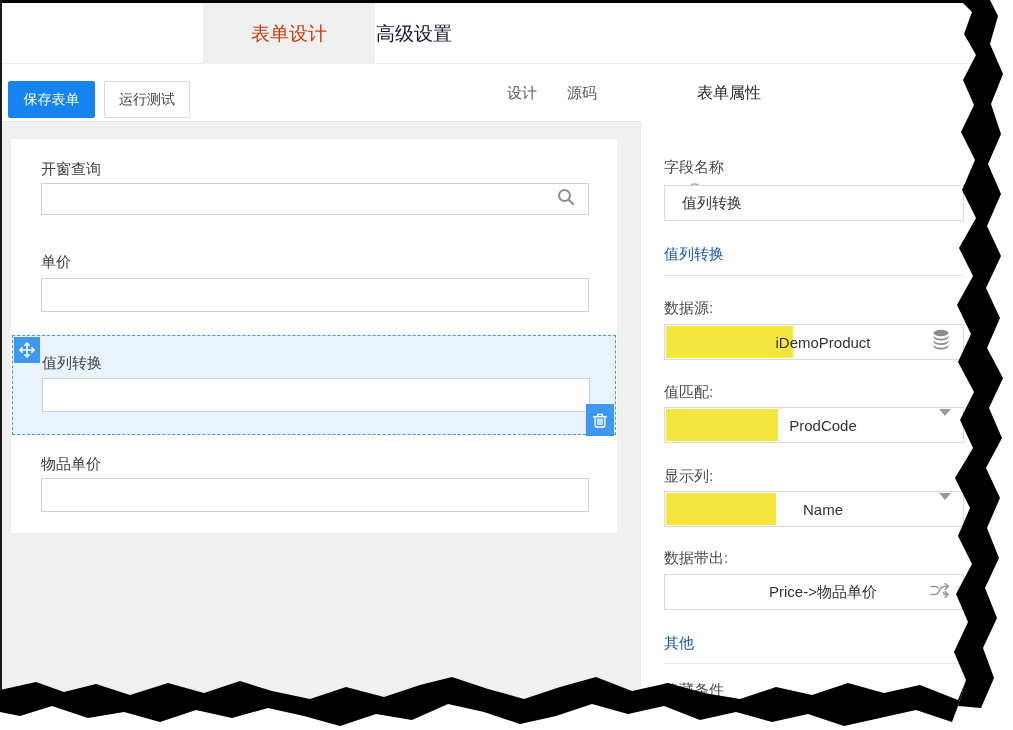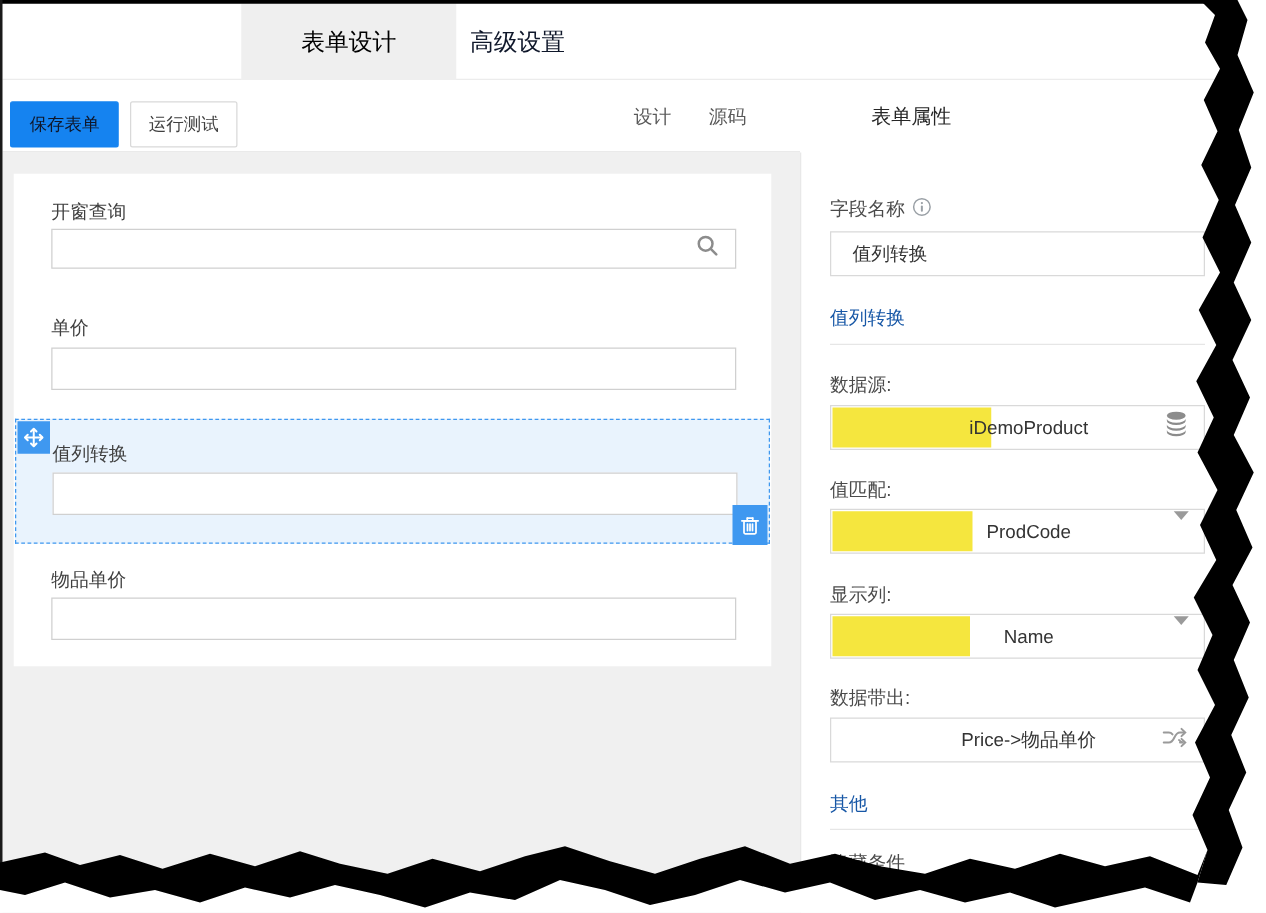--- a/index.html
+++ b/index.html
@@ -4,28 +4,28 @@
 <style>
   html,body{margin:0;padding:0;background:#fff;}
   *{box-sizing:border-box;font-family:"Liberation Sans","DejaVu Sans",sans-serif;}
   .stage{position:relative;width:1013px;height:730px;overflow:hidden;background:#fff;}
   .topline{position:absolute;left:0;top:0;width:965px;height:3px;background:#000;z-index:40;}
   .leftline{position:absolute;left:0;top:0;width:2px;height:702px;background:#1a1a1a;z-index:40;}
 
   
   .header{position:absolute;left:2px;top:3px;right:0;height:61px;background:#fff;border-bottom:1px solid #ececec;}
   .htab{position:absolute;top:0;height:61px;display:flex;align-items:center;justify-content:center;font-size:19px;cursor:pointer;}
-  .htab-design{left:191px;width:172px;background:#efefef;color:#000000;}
+  .htab-design{left:201px;width:172px;background:#efefef;color:#c2410c;}
   .htab-adv{left:356px;width:112px;color:#0f172a;}
 
   
   .toolbar{position:absolute;left:2px;top:64px;right:0;height:58px;background:#fff;}
   .toolbar .leftborder{position:absolute;left:0;bottom:0;width:638px;height:1px;background:#e4e4e4;}
   .btn{position:absolute;top:17px;height:37px;font-size:14px;border-radius:2px;cursor:pointer;display:flex;align-items:center;justify-content:center;}
-  .btn-save{left:6px;width:87px;background:#1583f0;color:#0f172a;border:1px solid #1583f0;}
+  .btn-save{left:6px;width:87px;background:#1583f0;color:#ffffff;border:1px solid #1583f0;}
   .btn-run{left:102px;width:86px;background:#fff;color:#404040;border:1px solid #d9d9d9;font-family:Liberation Mono, monospace;}
   .viewtabs{position:absolute;left:505px;top:0;height:58px;display:flex;align-items:center;gap:30px;font-size:15px;color:#595959;}
   .viewtabs span{cursor:pointer;}
   .ptabs{position:absolute;left:638px;top:0;height:58px;display:flex;}
   .ptab{width:178px;height:58px;display:flex;align-items:center;justify-content:center;font-size:16px;color:#262626;cursor:pointer;position:relative;}
   .ptab.active::after{content:"";position:absolute;left:0;right:0;bottom:0;height:3px;background:#1583f0;}
 
   
   .body{position:absolute;left:2px;top:122px;right:0;bottom:0;display:flex;}
   .canvas-area{position:relative;width:638px;background:#f0f0f0;padding-left:32px;}
@@ -127,21 +127,21 @@
 
         <div class="flabel" style="top:316px;">物品单价</div>
         <div class="finput" style="top:339px;height:34px;"></div>
 
       </div>
     </div>
 
     <div class="props-panel">
       <div class="pcontent">
 
-        <div class="plabel" style="top:36px;">
+        <div class="plabel" style="top:36px;flex-direction:column;">
           <span>字段名称</span>
           <span>
             <svg width="15" height="15" viewBox="0 0 15 15">
                 <circle cx="7.5" cy="7.5" r="6.6" fill="none" stroke="#9aa0a6" stroke-width="1.2"></circle>
                 <circle cx="7.5" cy="4.4" r="0.9" fill="#9aa0a6"></circle>
                 <rect x="6.7" y="6.3" width="1.6" height="5" rx="0.8" fill="#9aa0a6"></rect>
               </svg>
           </span>
         </div>
         <input class="nameinput" style="top: 63px;" value="值列转换">

